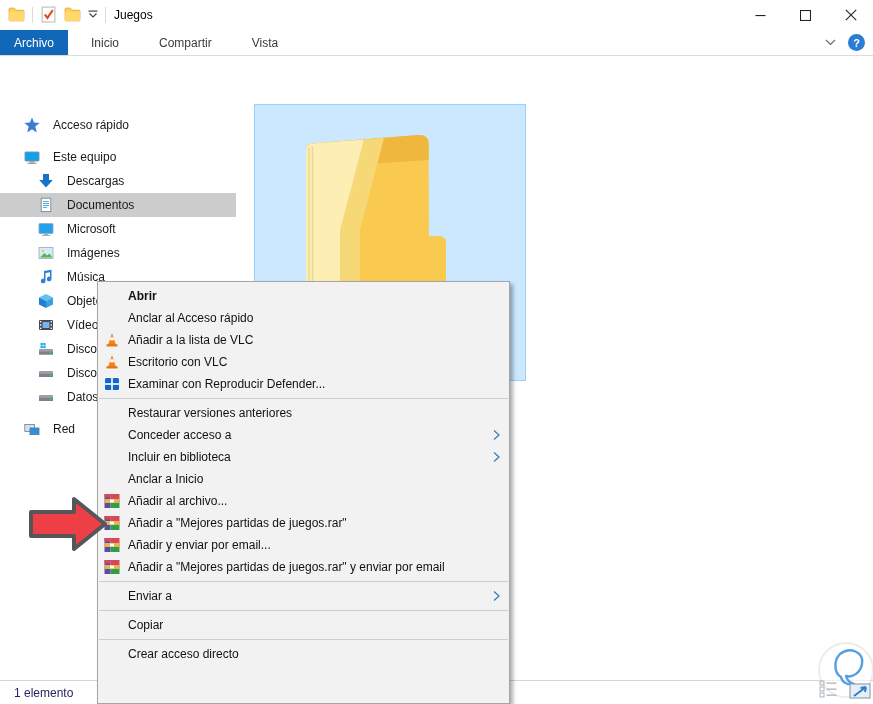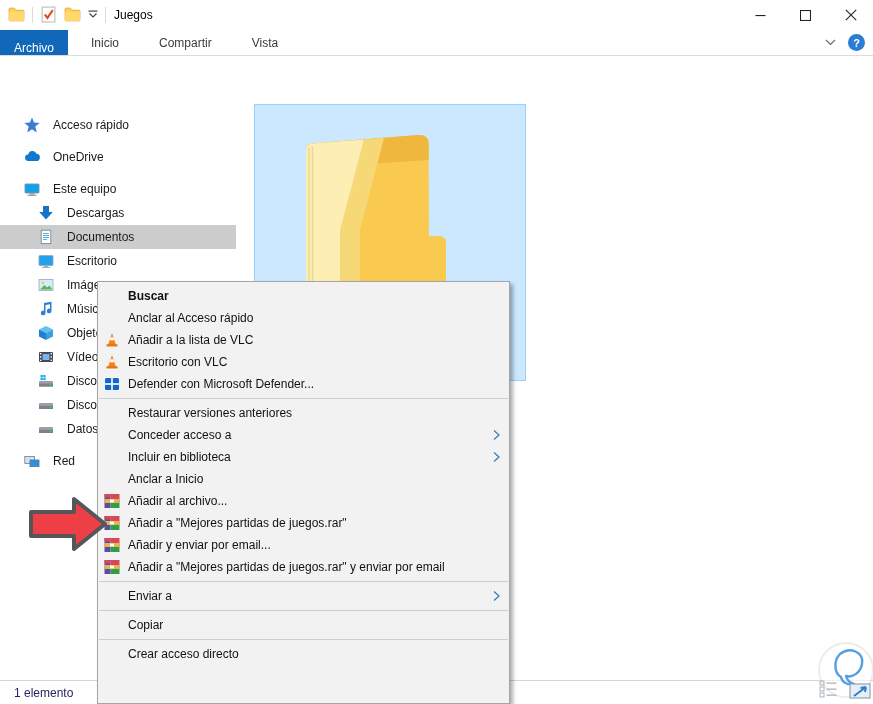--- a/index.html
+++ b/index.html
@@ -11,21 +11,21 @@
   .titlebar { position:absolute; top:0; left:0; right:0; height:30px; background:#fff; }
   .qat { position:absolute; left:8px; top:6px; display:flex; align-items:center; gap:7px; }
   .qat-div { width:1px; height:16px; background:#dcdcdc; }
   .win-title { position:absolute; left:114px; top:8px; font-size:12px; color:#000; white-space:nowrap; }
   .wc { position:absolute; right:0; top:0; display:flex; }
   .wc-btn { width:45px; height:30px; display:flex; align-items:center; justify-content:center; background:transparent; border:none; cursor:default; }
 
   
   .tabsrow { position:absolute; top:30px; left:0; right:0; height:26px; background:#fff; border-bottom:1px solid #dcdcdc; display:flex; align-items:stretch; }
   .tab { display:flex; align-items:center; padding:0 17px; color:#3b3b3b; }
-  .tab.active { background:#1168b8; color:#fff; padding:0 14px;align-items:flex-end; }
+  .tab.active { background:#1168b8; color:#fff; padding:0 14px; }
   .tab.m { margin-left:6px; }
   .ribbon-right { position:absolute; right:8px; top:34px; display:flex; align-items:center; gap:12px; }
   .help-btn { width:17px; height:17px; border-radius:50%; background:#2b7cd3; color:#fff; font-size:11px; font-weight:bold; display:flex; align-items:center; justify-content:center; }
 
   
   .toolbar { position:absolute; top:57px; left:0; right:0; height:35px; background:#fff; }
   .navico { position:absolute; top:66px; }
   .addr { position:absolute; left:110px; top:61px; width:578px; height:28px; border:1px solid #d6d6d6; display:flex; align-items:center; background:#fff; }
   .addr .fold { margin:0 5px 0 7px; display:flex; }
   .crumb { padding:0 7px; white-space:nowrap; color:#222; }
@@ -220,28 +220,20 @@
         <span class="sico">
             <svg width="16" height="16" viewBox="0 0 16 16">
               <path d="M8 0.5 L10 5.4 L15.6 5.9 L11.3 9.4 L12.8 15.4 L8 12.2 L3.2 15.4 L4.7 9.4 L0.4 5.9 L6 5.4 Z" fill="#3a7bd5"></path>
             </svg>
           </span>
         <span>Acceso rápido</span>
       </div>
       <div class="srow gap">
         <span class="sico">
             <svg width="16" height="16" viewBox="0 0 16 16">
-              <path d="M4.2 12 a3.2 3.2 0 0 1 0.1 -6.4 a4.3 4.3 0 0 1 8.2 -0.9 a3.5 3.5 0 0 1 -0.6 7.3 z" fill="#0f78d0"></path>
-            </svg>
-          </span>
-        <span>OneDrive</span>
-      </div>
-      <div class="srow gap">
-        <span class="sico">
-            <svg width="16" height="16" viewBox="0 0 16 16">
               <rect x="1" y="3" width="14" height="9" rx="0.8" fill="#14a0e8" stroke="#7b8ea0" stroke-width="0.9"></rect>
               <rect x="5.5" y="12.3" width="5" height="1.3" fill="#8a98a5"></rect>
               <rect x="3.5" y="13.8" width="9" height="1.1" fill="#8a98a5"></rect>
             </svg>
           </span>
         <span>Este equipo</span>
       </div>
       <div class="srow lvl1">
         <span class="sico">
             <svg width="16" height="16" viewBox="0 0 16 16">
@@ -260,21 +252,21 @@
         <span>Documentos</span>
       </div>
       <div class="srow lvl1">
         <span class="sico">
             <svg width="16" height="16" viewBox="0 0 16 16">
               <rect x="1" y="2.6" width="14" height="10" rx="0.8" fill="#24a0ed" stroke="#8fa6b8" stroke-width="0.8"></rect>
               <rect x="6" y="12.8" width="4" height="1.2" fill="#9fb0bd"></rect>
               <rect x="4" y="14" width="8" height="1" fill="#9fb0bd"></rect>
             </svg>
           </span>
-        <span>Escritorio</span>
+        <span>Microsoft</span>
       </div>
       <div class="srow lvl1">
         <span class="sico">
             <svg width="16" height="16" viewBox="0 0 16 16">
               <rect x="1" y="2.6" width="14" height="10.8" fill="#d7ecfb" stroke="#97a8b6" stroke-width="0.8"></rect>
               <circle cx="5" cy="6" r="1.3" fill="#f6c444"></circle>
               <path d="M2 12.4 L6.5 8 L9 10.5 L11.5 8.5 L14.4 12.4 Z" fill="#58b260"></path>
             </svg>
           </span>
         <span>Imágenes</span>
@@ -362,21 +354,21 @@
     <svg class="bigfolder" width="150" height="250" viewBox="0 0 150 250">
       <path d="M4 16 Q4 10 10 9.4 L116 1 Q126 0.2 126.6 9 L127 102 L137 102 Q144 102 144 109 L144 240 Q144 247 136 247.5 L12 250 Q4 250 4 242 Z" fill="#f9ca4f"></path>
       <path d="M4 16 Q4 10 10 9.4 L116 1 Q126 0.2 126.6 9 L126.8 26 L4 34 Z" fill="#f0b73e"></path>
       <path d="M62 5.4 L82 3.9 L58 96 L58 250 L36 250 L36 96 Z" fill="#f6d877"></path>
       <path d="M4 16 Q4 10 10 9.4 L62 5.4 L38 96 L38 250 L12 250 Q4 250 4 242 Z" fill="#fdeeb3"></path>
       <path d="M7 14 L7 246 M10.5 12.5 L10.5 247" stroke="#ecd795" stroke-width="1.4" fill="none"></path>
     </svg>
   </div>
 
   <div class="cmenu">
-    <div class="mi"><span class="lbl bold">Buscar</span></div>
+    <div class="mi"><span class="lbl bold">Abrir</span></div>
     <div class="mi"><span class="lbl">Anclar al Acceso rápido</span></div>
     <div class="mi">
       <span class="mi-ico">
           <svg width="16" height="16" viewBox="0 0 16 16">
             <polygon points="8,1 12,13 4,13" fill="#f5821f"></polygon>
             <polygon points="6.6,5.3 9.4,5.3 10.3,8.3 5.7,8.3" fill="#fff"></polygon>
             <rect x="2.3" y="12.3" width="11.4" height="2.3" rx="1.1" fill="#e87511"></rect>
           </svg>
         </span>
       <span class="lbl">Añadir a la lista de VLC</span>
@@ -392,21 +384,21 @@
       <span class="lbl">Escritorio con VLC</span>
     </div>
     <div class="mi">
       <span class="mi-ico">
           <svg width="16" height="16" viewBox="0 0 16 16">
             <rect x="1" y="2" width="14" height="12" rx="1.5" fill="#1467c6"></rect>
             <rect x="7.2" y="2" width="1.6" height="12" fill="#fff"></rect>
             <rect x="1" y="7.2" width="14" height="1.6" fill="#fff"></rect>
           </svg>
         </span>
-      <span class="lbl">Defender con Microsoft Defender...</span>
+      <span class="lbl">Examinar con Reproducir Defender...</span>
     </div>
     <div class="msep"></div>
     <div class="mi"><span class="lbl">Restaurar versiones anteriores</span></div>
     <div class="mi">
       <span class="lbl">Conceder acceso a</span>
       <span class="mi-arrow">
           <svg width="7" height="12" viewBox="0 0 7 12">
             <path d="M1 1.5 L6 6 L1 10.5" stroke="#3f82bf" stroke-width="1.4" fill="none"></path>
           </svg>
         </span>

